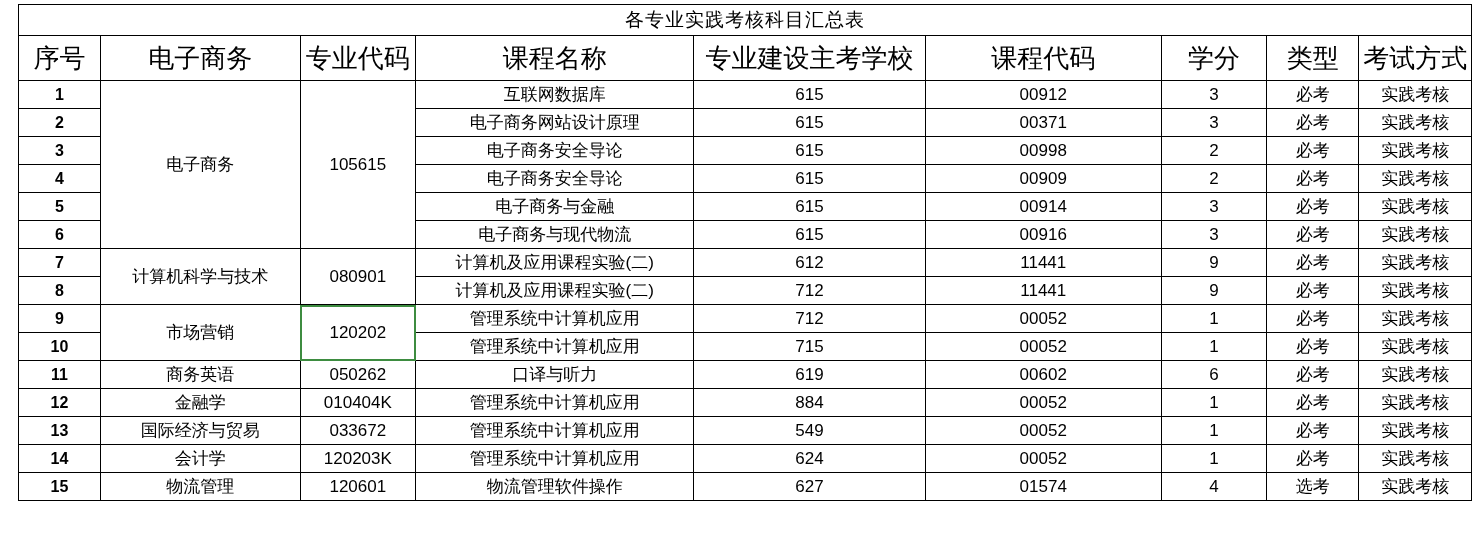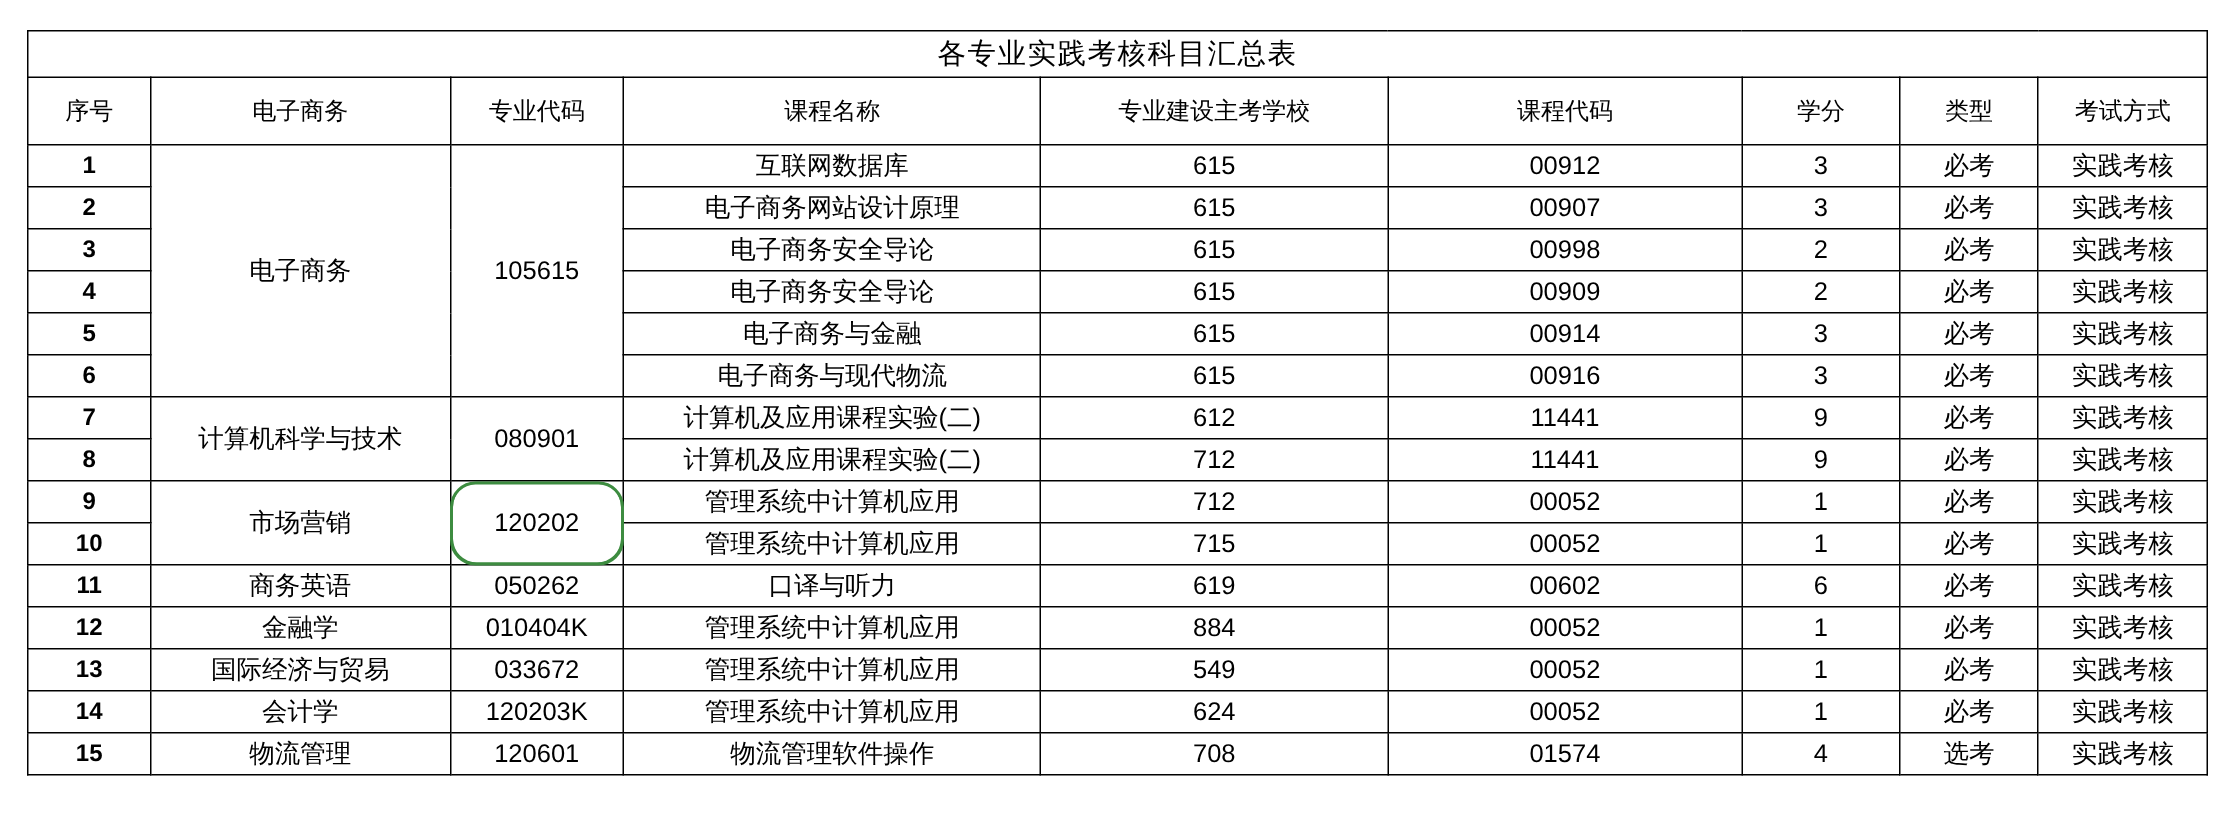--- a/index.html
+++ b/index.html
@@ -17,58 +17,57 @@
     position: relative;
     width: 1478px;
     height: 542px;
     box-sizing: border-box;
   }
   table.main {
     border-collapse: collapse;
     table-layout: fixed;
     width: 1454px;
     margin-left: 18px;
-    margin-top: 20px;
+    margin-top: 4px;
   }
   table.main td, table.main th {
     border: 1px solid #000000;
     padding: 0;
     text-align: center;
     vertical-align: middle;
     font-weight: normal;
     color: #000000;
     background: #ffffff;
   }
   .title-cell {
     height: 30px;
     font-size: 19px;
     font-weight: bold;
     letter-spacing: 1px;
   }
   .head-cell {
     height: 44px;
-    font-size: 16px;
+    font-size: 26px;
     font-weight: bold;
   }
   .body-row td {
     height: 27px;
     font-size: 17px;
   }
   .body-row td.idx {
     font-weight: bold;
     font-size: 16px;
   }
   .merged {
     font-size: 17px;
   }
   td.highlight {
     outline: 2px solid #3d8c40;
     outline-offset: -2px;
     box-shadow: inset 0 0 0 1px #3d8c40;
-    border-radius: 17px;
   }
   
   col.c0 { width: 78px; }
   col.c1 { width: 190px; }
   col.c2 { width: 110px; }
   col.c3 { width: 265px; }
   col.c4 { width: 220px; }
   col.c5 { width: 225px; }
   col.c6 { width: 100px; }
   col.c7 { width: 88px; }
@@ -113,21 +112,21 @@
           <td>615</td>
           <td>00912</td>
           <td>3</td>
           <td>必考</td>
           <td>实践考核</td>
         </tr>
         <tr class="body-row">
           <td class="idx">2</td>
           <td>电子商务网站设计原理</td>
           <td>615</td>
-          <td>00907</td>
+          <td>00371</td>
           <td>3</td>
           <td>必考</td>
           <td>实践考核</td>
         </tr>
         <tr class="body-row">
           <td class="idx">3</td>
           <td>电子商务安全导论</td>
           <td>615</td>
           <td>00998</td>
           <td>2</td>
@@ -243,21 +242,21 @@
           <td>00052</td>
           <td>1</td>
           <td>必考</td>
           <td>实践考核</td>
         </tr>
         <tr class="body-row">
           <td class="idx">15</td>
           <td class="merged">物流管理</td>
           <td class="merged">120601</td>
           <td>物流管理软件操作</td>
-          <td>708</td>
+          <td>627</td>
           <td>01574</td>
           <td>4</td>
           <td>选考</td>
           <td>实践考核</td>
         </tr>
       </tbody>
   </table>
 </div>
 
 </body></html>

